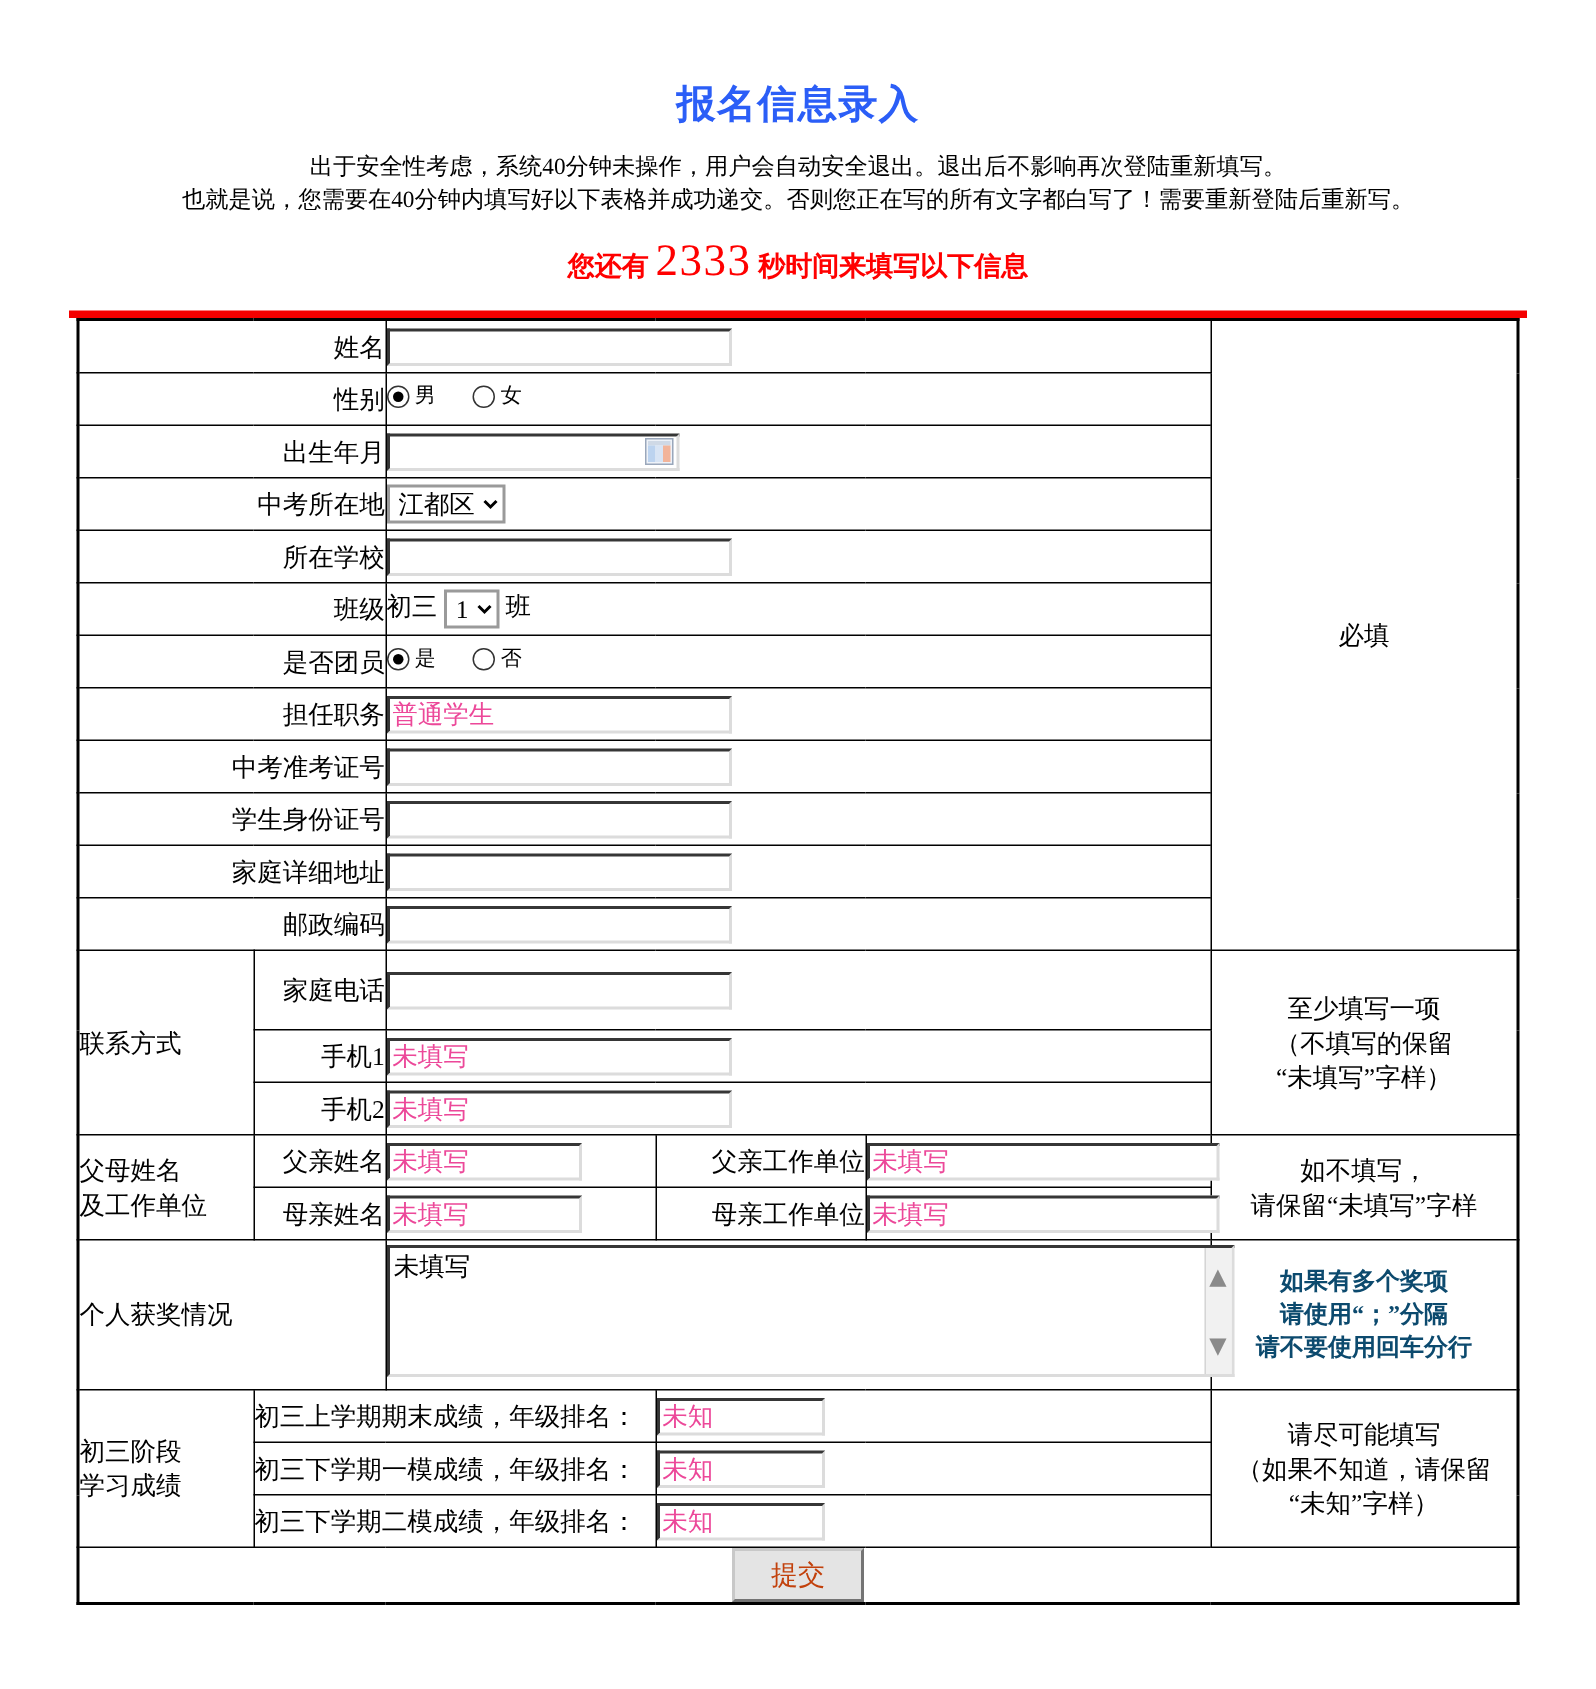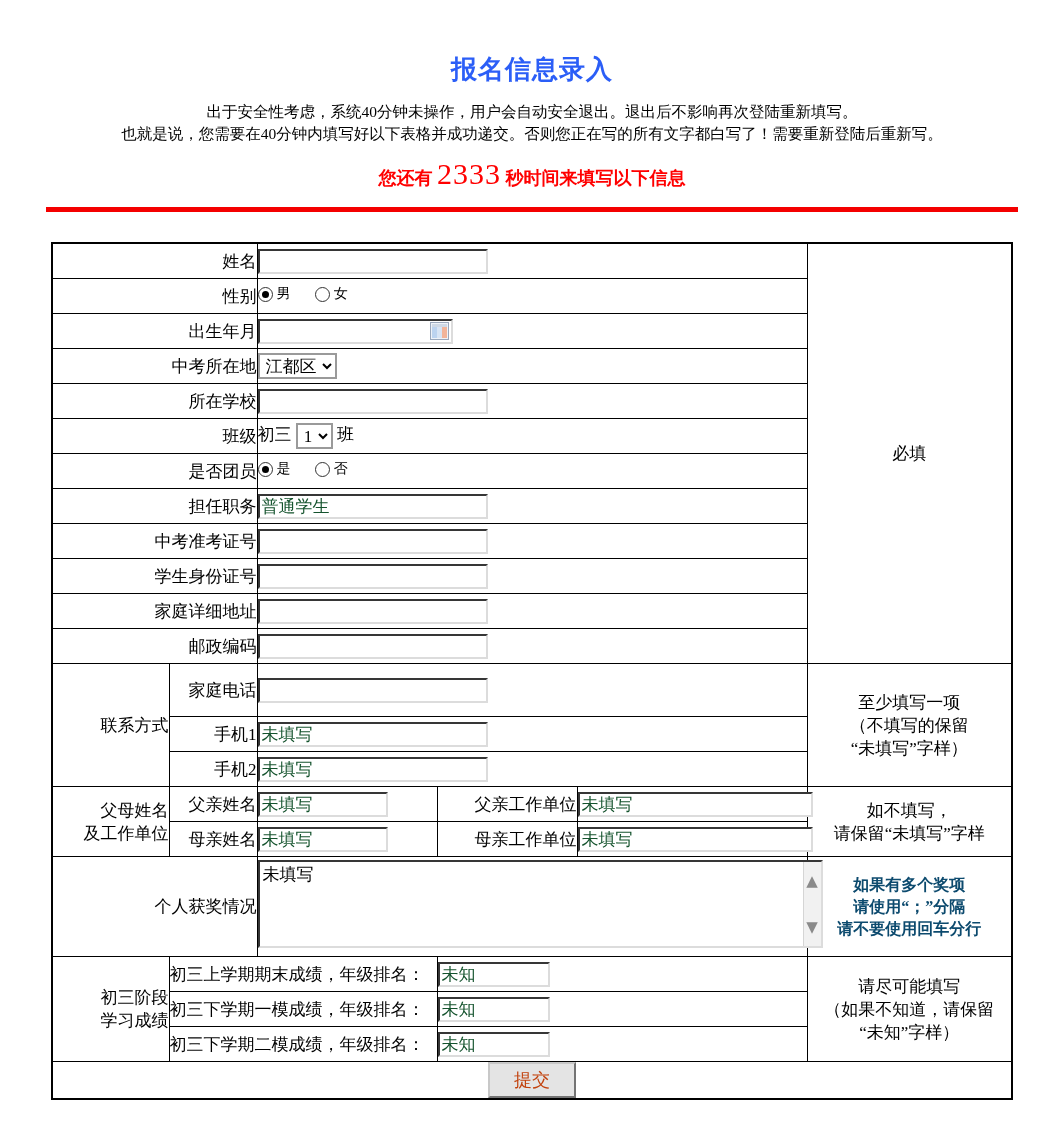--- a/index.html
+++ b/index.html
@@ -24,46 +24,46 @@
     text-align:center;color:#ff0000;font-weight:bold;
     font-size:18px;margin-top:12px;
   }
   .countdown .secs{font-size:30px;font-weight:normal;letter-spacing:1px;}
   .redrule{
     height:5px;background:#f40000;margin:16px 46px 0 46px;
   }
 
   table.form{
     border-collapse:collapse;table-layout:fixed;
-    margin:30px auto 0 auto;width:960px;
+    margin:0 auto 0 auto;width:960px;
     border:2px solid #000;
   }
   table.form td{
     border:1px solid #000;padding:0;vertical-align:middle;
     font-size:17px;height:34px;
   }
   td.lbl{
     text-align:right;padding-right:1px;width:205px;
     white-space:normal;
   }
   td.lbl2{
     text-align:right;padding-right:1px;width:87px;
   }
   td.fld{padding-left:0;}
   td.note{
     width:205px;text-align:center;font-size:16px;line-height:23px;border-radius:24px;
   }
   td.sect{
-    width:117px;text-align:right;font-size:17px;line-height:23px;
+    width:117px;text-align:left;font-size:17px;line-height:23px;
   }
   .bluehint{color:#0c4a6e;font-weight:bold;font-size:16px;line-height:22px;}
 
   input.txt{
     font-family:"Liberation Serif","DejaVu Serif",serif;
-    font-size:17px;color:#14532d;
+    font-size:17px;color:#ec4899;
     border:2px inset #c0c0c0;border-top-color:#8a8a8a;border-left-color:#8a8a8a;
     border-right-color:#dcdcdc;border-bottom-color:#dcdcdc;
     background:#fff;padding:1px 2px;box-sizing:border-box;
     height:25px;vertical-align:middle;
   }
   .w-name{width:230px;}
   .w-date{width:195px;}
   .w-mid{width:130px;}
   .w-grade{width:112px;}
   .w-unit{width:235px;}

